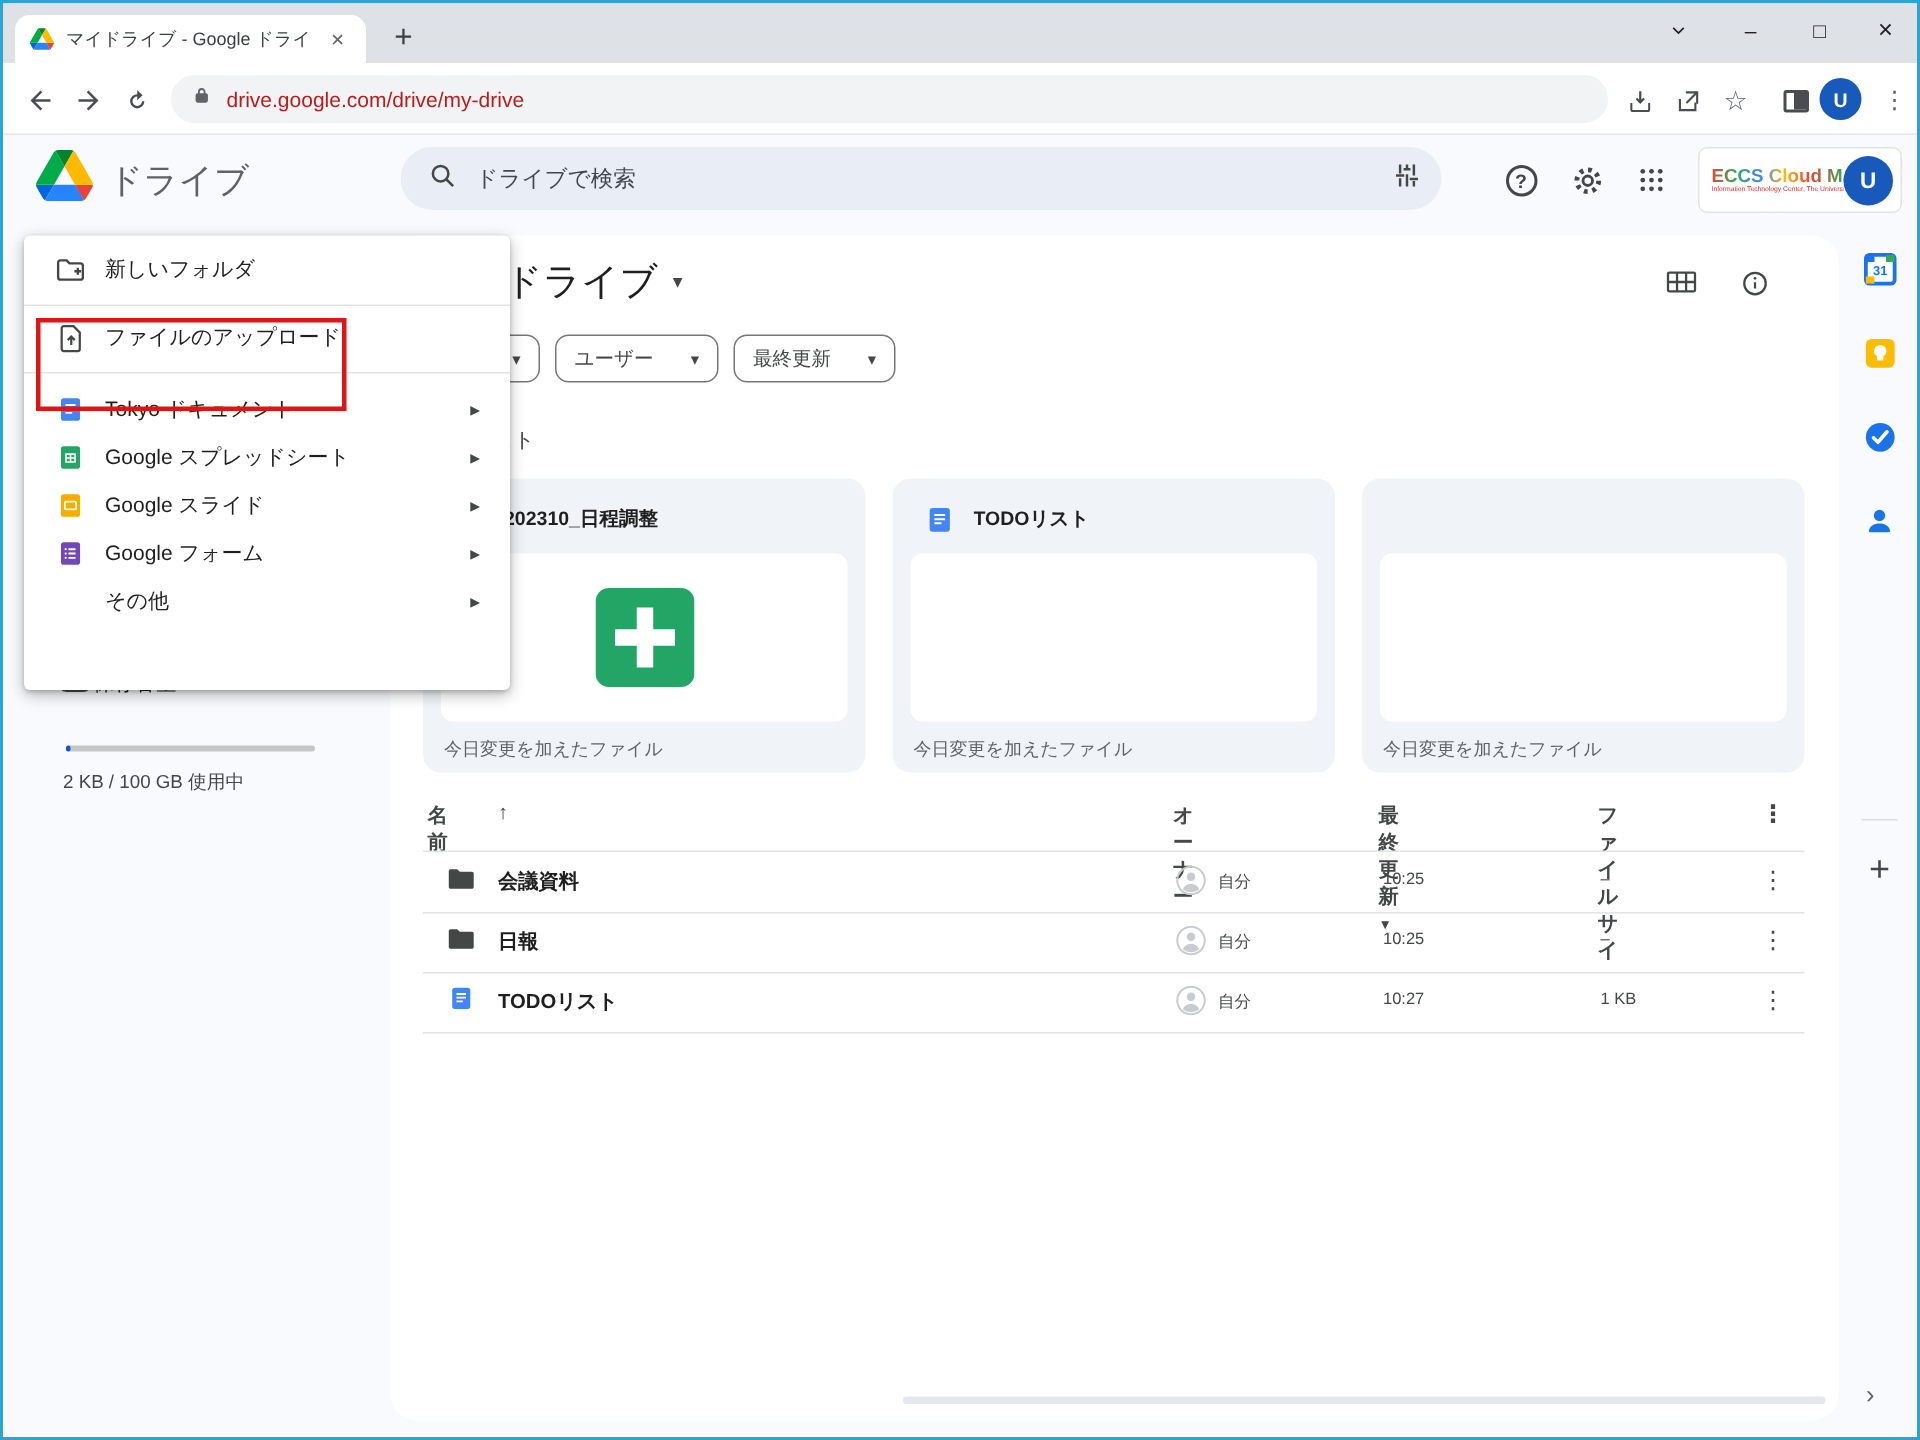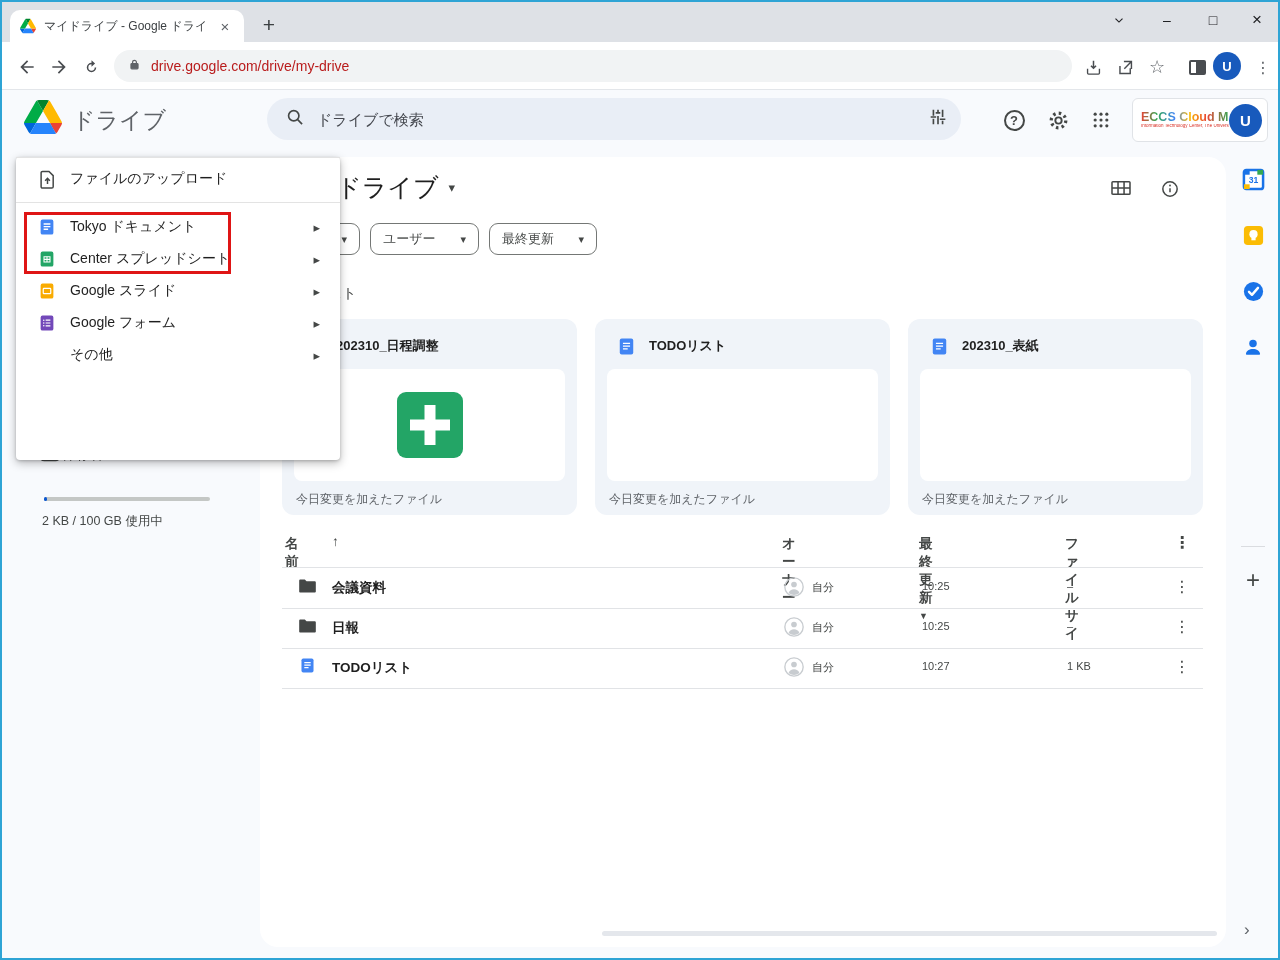--- a/index.html
+++ b/index.html
@@ -290,29 +290,20 @@
                 <rect x="3.5" y="2" width="17" height="20" rx="2.5" fill="#4285f4"></rect>
                 <path d="M7.5 8h9M7.5 11.5h9M7.5 15h6" stroke="#fff" stroke-width="1.7"></path>
               </svg>
             </span>
           <span class="ctitle">TODOリスト</span>
         </div>
         <div class="cprev"></div>
         <div class="cfoot">今日変更を加えたファイル</div>
       </div>
       <div class="card" style="left:648px">
-        <div class="crow">
-          <span class="mic">
-              <svg width="19" height="19" viewBox="0 0 24 24">
-                <rect x="3.5" y="2" width="17" height="20" rx="2.5" fill="#4285f4"></rect>
-                <path d="M7.5 8h9M7.5 11.5h9M7.5 15h6" stroke="#fff" stroke-width="1.7"></path>
-              </svg>
-            </span>
-          <span class="ctitle">202310_表紙</span>
-        </div>
         <div class="cprev"></div>
         <div class="cfoot">今日変更を加えたファイル</div>
       </div>
 
       <div class="thead">
         <span class="abs" style="left:25px;top:0"><span>名前</span></span>
         <span class="abs" style="left:72px;top:-1px;font-weight:normal;color:#444746">↑</span>
         <span class="abs" style="left:522px;top:0">オーナー</span>
         <span class="abs" style="left:659px;top:0"><span>最終更新</span> <span style="font-size:9px">▼</span></span>
         <span class="abs" style="left:805px;top:0">ファイルサイ</span>
@@ -415,20 +406,29 @@
           <circle cx="12" cy="8.3" r="4.1"></circle>
           <path d="M4.3 19.4c.4-3.4 3.7-5.3 7.7-5.3s7.3 1.9 7.7 5.3c.1.7-.5 1.1-1.2 1.1H5.5c-.7 0-1.3-.4-1.2-1.1z"></path>
         </svg>
     </div>
     <div class="rail-div"></div>
     <div class="rail-plus">+</div>
     <div class="rail-chev">›</div>
   </div>
 
   <div class="menu">
+    <div class="mi mi1">
+      <span class="mic">
+        <svg width="22" height="22" viewBox="0 0 24 24" fill="none" stroke="#444746" stroke-width="1.7">
+            <path d="M3 6.8c0-1 .8-1.8 1.8-1.8h4.4l2 2.2h8c1 0 1.8.8 1.8 1.8v8.2c0 1-.8 1.8-1.8 1.8H4.8C3.8 19 3 18.2 3 17.2z"></path>
+            <path d="M14.8 12.9h5M17.3 10.4v5"></path>
+          </svg>
+      </span>
+      <span class="mlabel">新しいフォルダ</span>
+    </div>
     <div class="mdiv"></div>
     <div class="msec2">
       <div class="mi">
         <span class="mic">
           <svg width="21" height="21" viewBox="0 0 24 24" fill="none" stroke="#444746" stroke-width="1.7">
               <path d="M6.3 2.8h7.4l4.8 4.8v12.6c0 .9-.7 1.6-1.6 1.6H6.3c-.9 0-1.6-.7-1.6-1.6V4.4c0-.9.7-1.6 1.6-1.6z"></path>
               <path d="M12 17.2v-6.2M9.3 13.4 12 10.7l2.7 2.7"></path>
             </svg>
         </span>
         <span class="mlabel">ファイルのアップロード</span>
@@ -447,21 +447,21 @@
         <span class="marrow">▸</span>
       </div>
       <div class="mi">
         <span class="mic">
             <svg width="18" height="18" viewBox="0 0 24 24">
               <rect x="3.5" y="2" width="17" height="20" rx="2.5" fill="#23a566"></rect>
               <path d="M8 9h8v7H8z" fill="none" stroke="#fff" stroke-width="1.4"></path>
               <path d="M12 9v7M8 12.5h8" stroke="#fff" stroke-width="1.4"></path>
             </svg>
           </span>
-        <span class="mlabel">Center スプレッドシート</span>
+        <span class="mlabel">Google スプレッドシート</span>
         <span class="marrow">▸</span>
       </div>
       <div class="mi">
         <span class="mic">
             <svg width="18" height="18" viewBox="0 0 24 24">
               <rect x="3.5" y="2" width="17" height="20" rx="2.5" fill="#f9ab00"></rect>
               <rect x="7" y="8.5" width="10" height="7" rx="1" fill="none" stroke="#fff" stroke-width="1.6"></rect>
             </svg>
           </span>
         <span class="mlabel">Google スライド</span>

